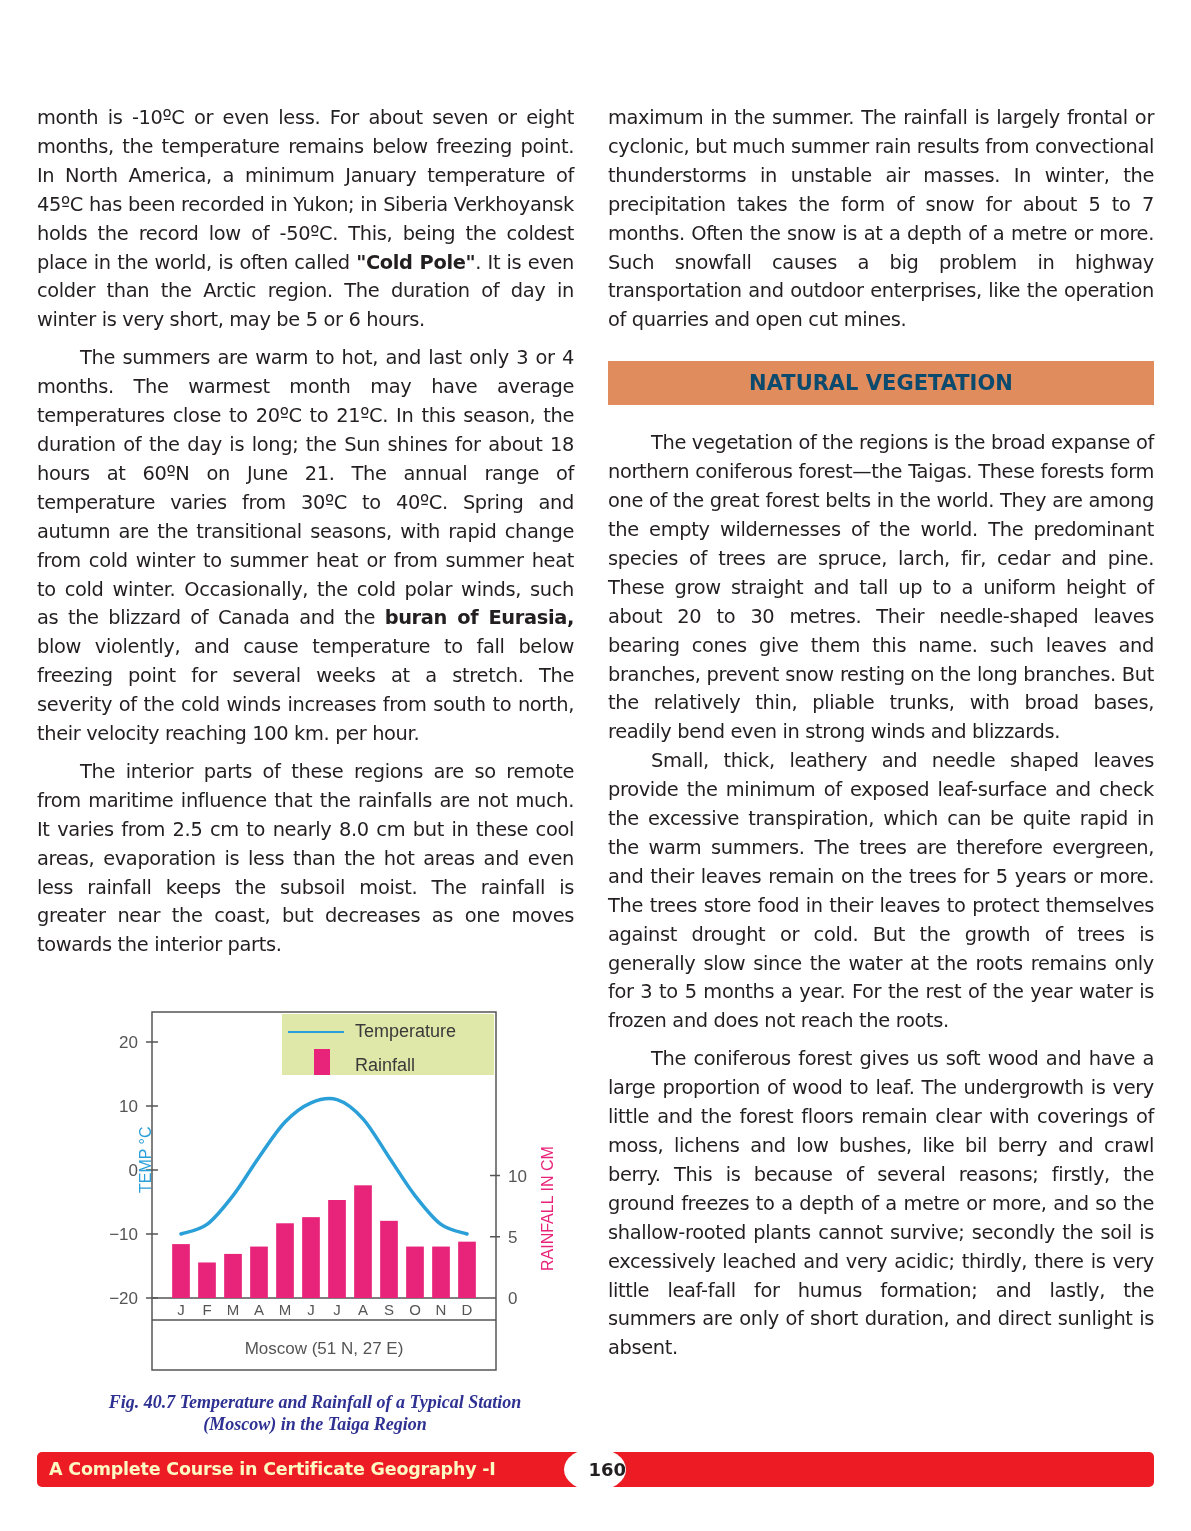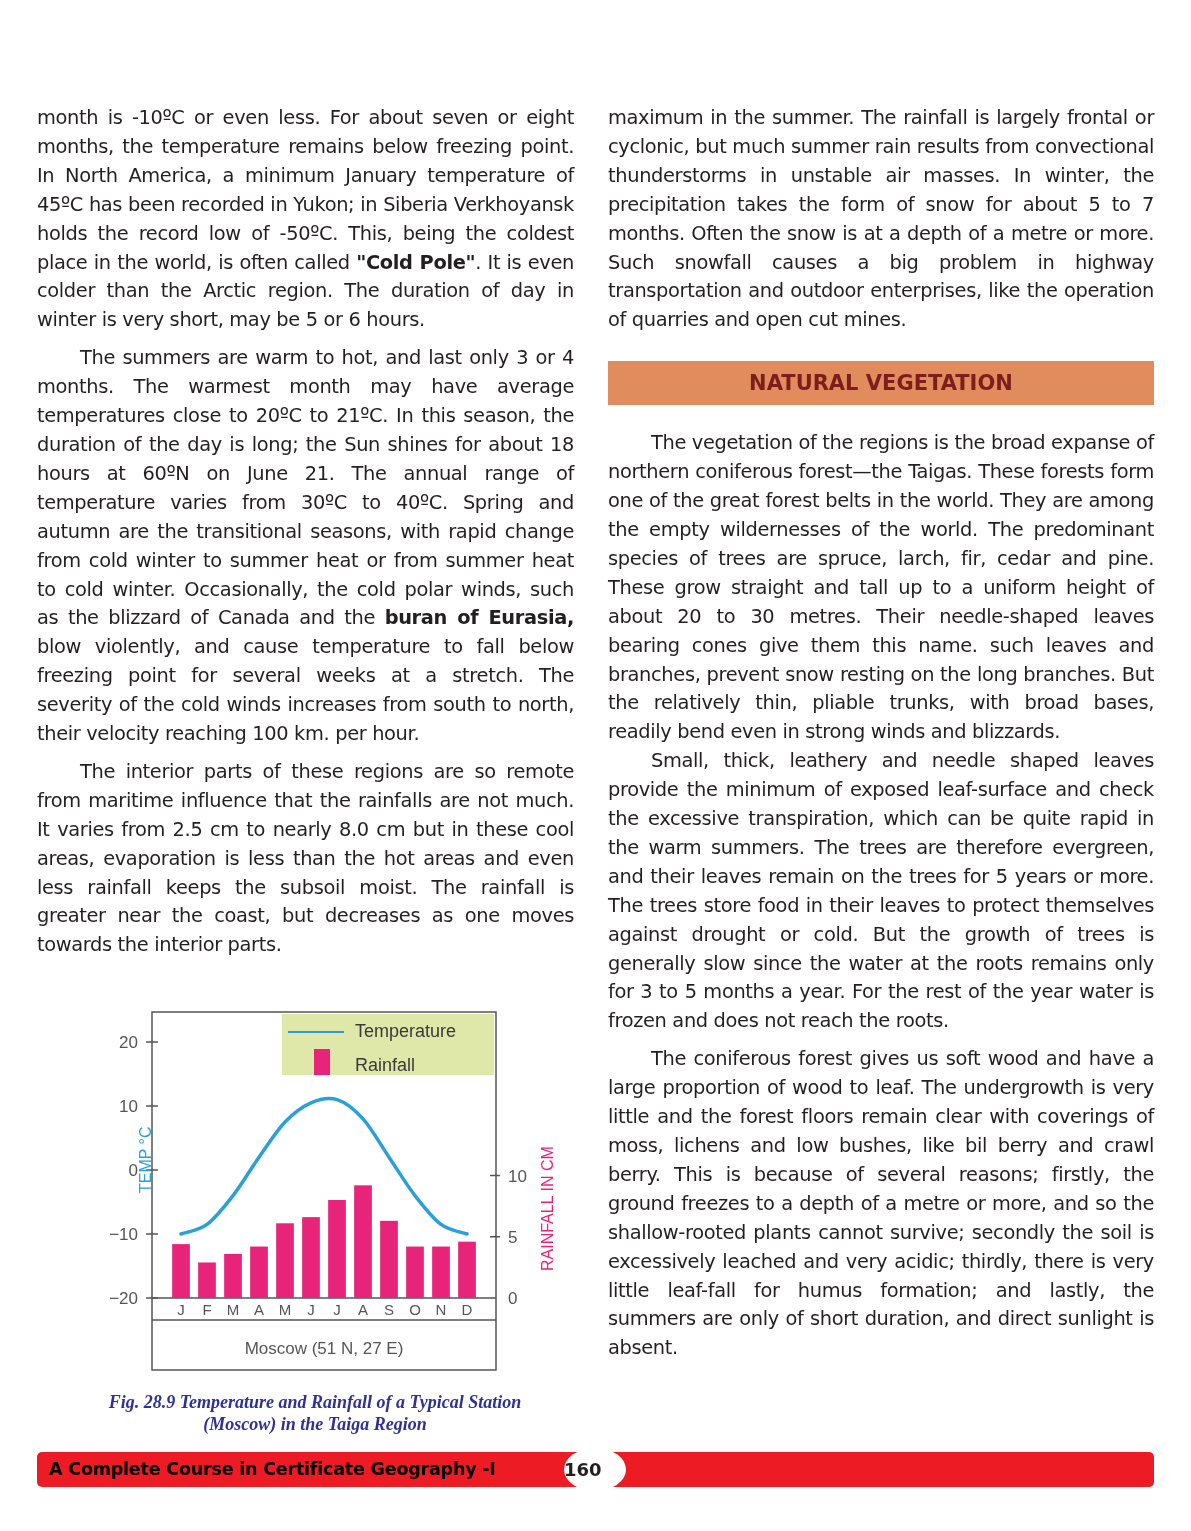--- a/index.html
+++ b/index.html
@@ -8,32 +8,32 @@
   .col { position: absolute; top: 84px; width: 537px; font-size: 19.4px; line-height: 28.9px;
          text-align: justify; letter-spacing: -0.35px; word-spacing: 0px; margin-top: 20px; }
   .col-left { left: 37px; }
   .col-right { left: 608px; width: 546px; }
   .col p { margin: 0; }
   .indent { text-indent: 43px; }
   .gap { margin-top: 9px !important; }
   b { font-weight: bold; }
   .section-head { background: #e08c5c; height: 44px; margin: 26px 0 24px 0; display: flex;
                   align-items: center; justify-content: center; font-weight: bold; font-size: 21px;
-                  letter-spacing: 0; color: #7f1d1d; }
+                  letter-spacing: 0; color: #0c4a6e; }
   .chart-wrap { position: absolute; left: 78px; top: 1006px; width: 490px; height: 380px; }
   .chart-wrap svg { position: absolute; left: 0; top: 0; }
   .caption { position: absolute; left: 70px; top: 1391px; width: 490px; text-align: center;
              font-family: "Liberation Serif", serif; font-style: italic; font-weight: bold;
              color: #2e3192; font-size: 18px; line-height: 22px; }
   .footer { position: absolute; left: 37px; top: 1452px; width: 1117px; height: 35px;
             background: #ed1c24; border-radius: 5px; }
-  .footer-title { position: absolute; left: 12px; top: 0; line-height: 35px; color: #000000;
+  .footer-title { position: absolute; left: 12px; top: 0; line-height: 35px; color: #fef9c3;
                   font-weight: bold; font-size: 17.5px; letter-spacing: -0.2px; }
   .page-num { position: absolute; left: 527px; top: -4px; width: 62px; height: 43px; background: #ffffff;
-              border-radius: 50%; text-align: left; line-height: 43px; font-weight: bold; font-size: 18px;
+              border-radius: 50%; text-align: right; line-height: 43px; font-weight: bold; font-size: 18px;
               color: #231f20; }
 </style>
 </head>
 <body>
 
 <div class="col col-left">
   <p><span>month is -10ºC or even less. For about seven or eight months, the temperature remains below freezing point. In North America, a minimum January temperature of 45ºC has been recorded in Yukon; in Siberia Verkhoyansk holds the record low of -50ºC. This, being the coldest place in the world, is often called </span><b>"Cold Pole"</b><span>. It is even colder than the Arctic region. The duration of day in winter is very short, may be 5 or 6 hours.</span></p>
   <p class="indent gap"><span>The summers are warm to hot, and last only 3 or 4 months. The warmest month may have average temperatures close to 20ºC to 21ºC. In this season, the duration of the day is long; the Sun shines for about 18 hours at 60ºN on June 21. The annual range of temperature varies from 30ºC to 40ºC. Spring and autumn are the transitional seasons, with rapid change from cold winter to summer heat or from summer heat to cold winter. Occasionally, the cold polar winds, such as the blizzard of Canada and the </span><b>buran of Eurasia,</b><span> blow violently, and cause temperature to fall below freezing point for several weeks at a stretch. The severity of the cold winds increases from south to north, their velocity reaching 100 km. per hour.</span></p>
   <p class="indent gap">The interior parts of these regions are so remote from maritime influence that the rainfalls are not much. It varies from 2.5 cm to nearly 8.0 cm but in these cool areas, evaporation is less than the hot areas and even less rainfall keeps the subsoil moist. The rainfall is greater near the coast, but decreases as one moves towards the interior parts.</p>
 </div>
@@ -100,21 +100,21 @@
         <text x="363" y="309" font-size="15" fill="#555" text-anchor="middle" font-family="Liberation Sans, sans-serif">N</text>
         <text x="389" y="309" font-size="15" fill="#555" text-anchor="middle" font-family="Liberation Sans, sans-serif">D</text>
       </g>
     <text x="6" y="230" font-size="16" fill="#2a9fd8" font-family="Liberation Sans, sans-serif" transform="rotate(-90 18 175)">TEMP °C</text>
     <text x="0" y="0" font-size="16" fill="#e8237a" font-family="Liberation Sans, sans-serif" transform="translate(475 265) rotate(-90)">RAINFALL IN CM</text>
     <text x="246" y="348" font-size="17" fill="#555" text-anchor="middle" font-family="Liberation Sans, sans-serif">Moscow (51 N, 27 E)</text>
   </svg>
 </div>
 
 <div class="caption">
-  <div>Fig. 28.9 Temperature and Rainfall of a Typical Station</div>
+  <div>Fig. 40.7 Temperature and Rainfall of a Typical Station</div>
   <div>(Moscow) in the Taiga Region</div>
 </div>
 
 <div class="col col-right">
   <p>maximum in the summer. The rainfall is largely frontal or cyclonic, but much summer rain results from convectional thunderstorms in unstable air masses. In winter, the precipitation takes the form of snow for about 5 to 7 months. Often the snow is at a depth of a metre or more. Such snowfall causes a big problem in highway transportation and outdoor enterprises, like the operation of quarries and open cut mines.</p>
   <div class="section-head">NATURAL VEGETATION</div>
   <p class="indent">The vegetation of the regions is the broad expanse of northern coniferous forest—the Taigas. These forests form one of the great forest belts in the world. They are among the empty wildernesses of the world. The predominant species of trees are spruce, larch, fir, cedar and pine. These grow straight and tall up to a uniform height of about 20 to 30 metres. Their needle-shaped leaves bearing cones give them this name. such leaves and branches, prevent snow resting on the long branches. But the relatively thin, pliable trunks, with broad bases, readily bend even in strong winds and blizzards.</p>
   <p class="indent">Small, thick, leathery and needle shaped leaves provide the minimum of exposed leaf-surface and check the excessive transpiration, which can be quite rapid in the warm summers. The trees are therefore evergreen, and their leaves remain on the trees for 5 years or more. The trees store food in their leaves to protect themselves against drought or cold. But the growth of trees is generally slow since the water at the roots remains only for 3 to 5 months a year. For the rest of the year water is frozen and does not reach the roots.</p>
   <p class="indent gap">The coniferous forest gives us soft wood and have a large proportion of wood to leaf. The undergrowth is very little and the forest floors remain clear with coverings of moss, lichens and low bushes, like bil berry and crawl berry. This is because of several reasons; firstly, the ground freezes to a depth of a metre or more, and so the shallow-rooted plants cannot survive; secondly the soil is excessively leached and very acidic; thirdly, there is very little leaf-fall for humus formation; and lastly, the summers are only of short duration, and direct sunlight is absent.</p>
 </div>

